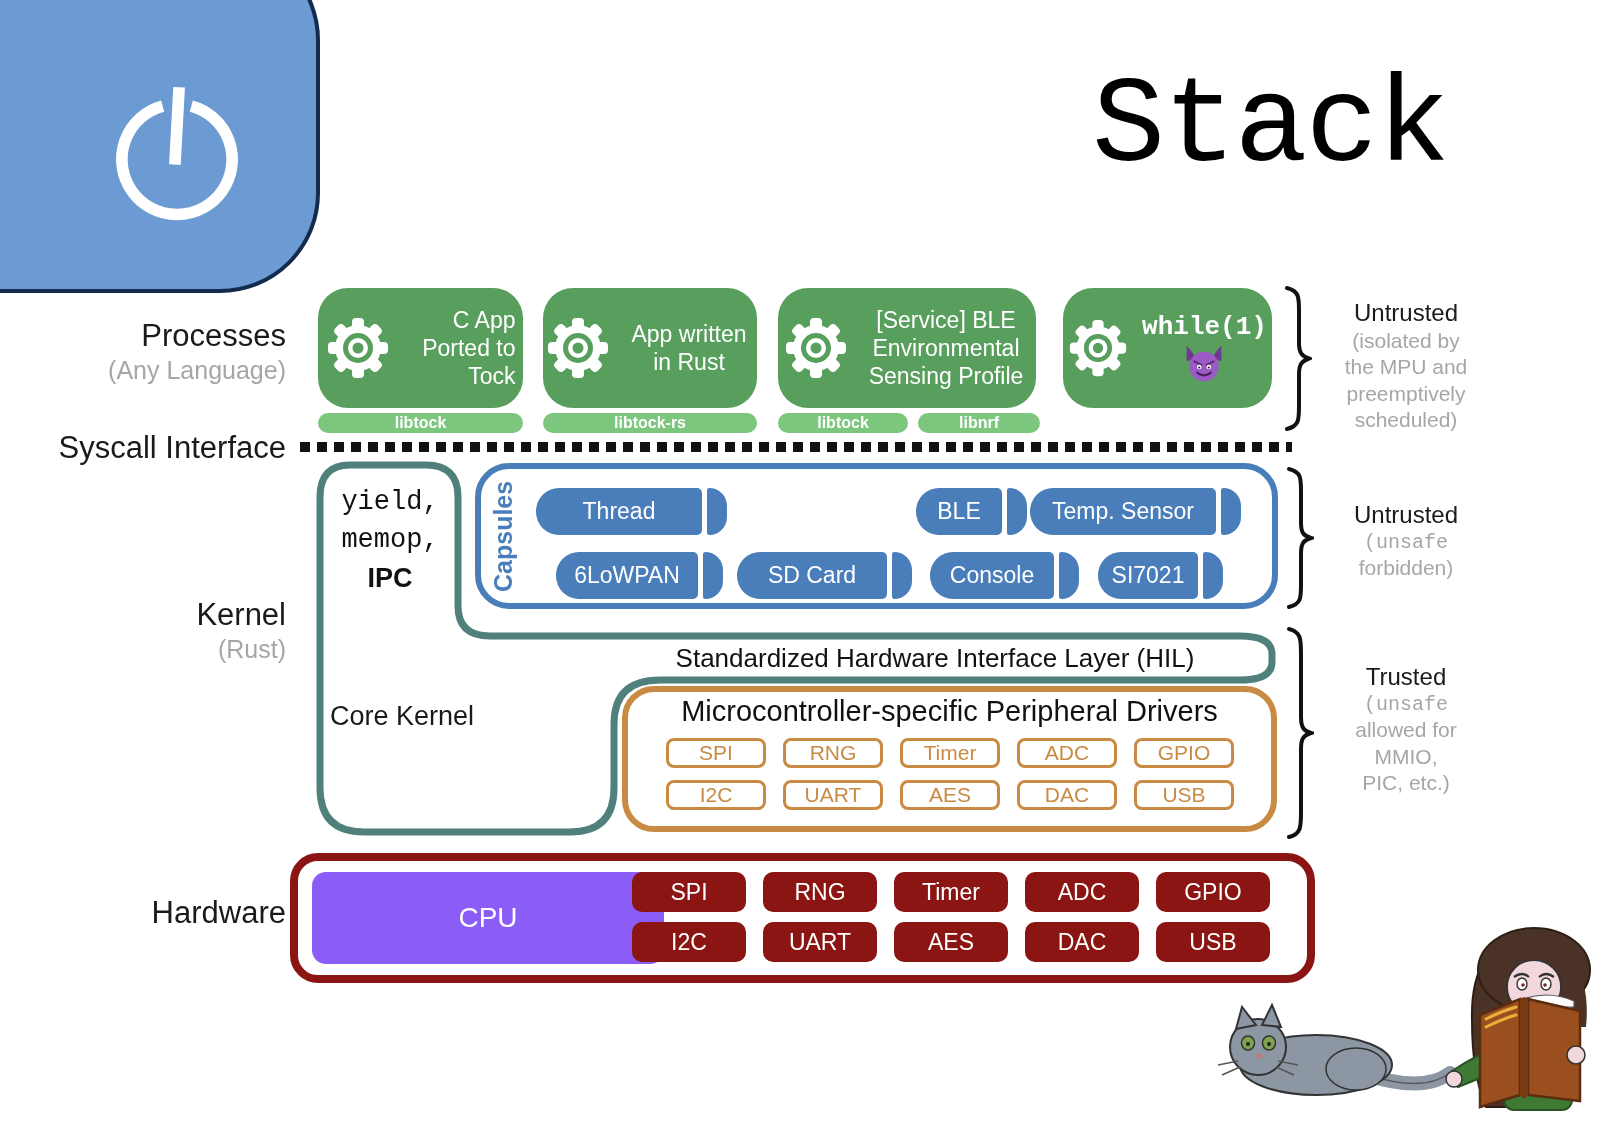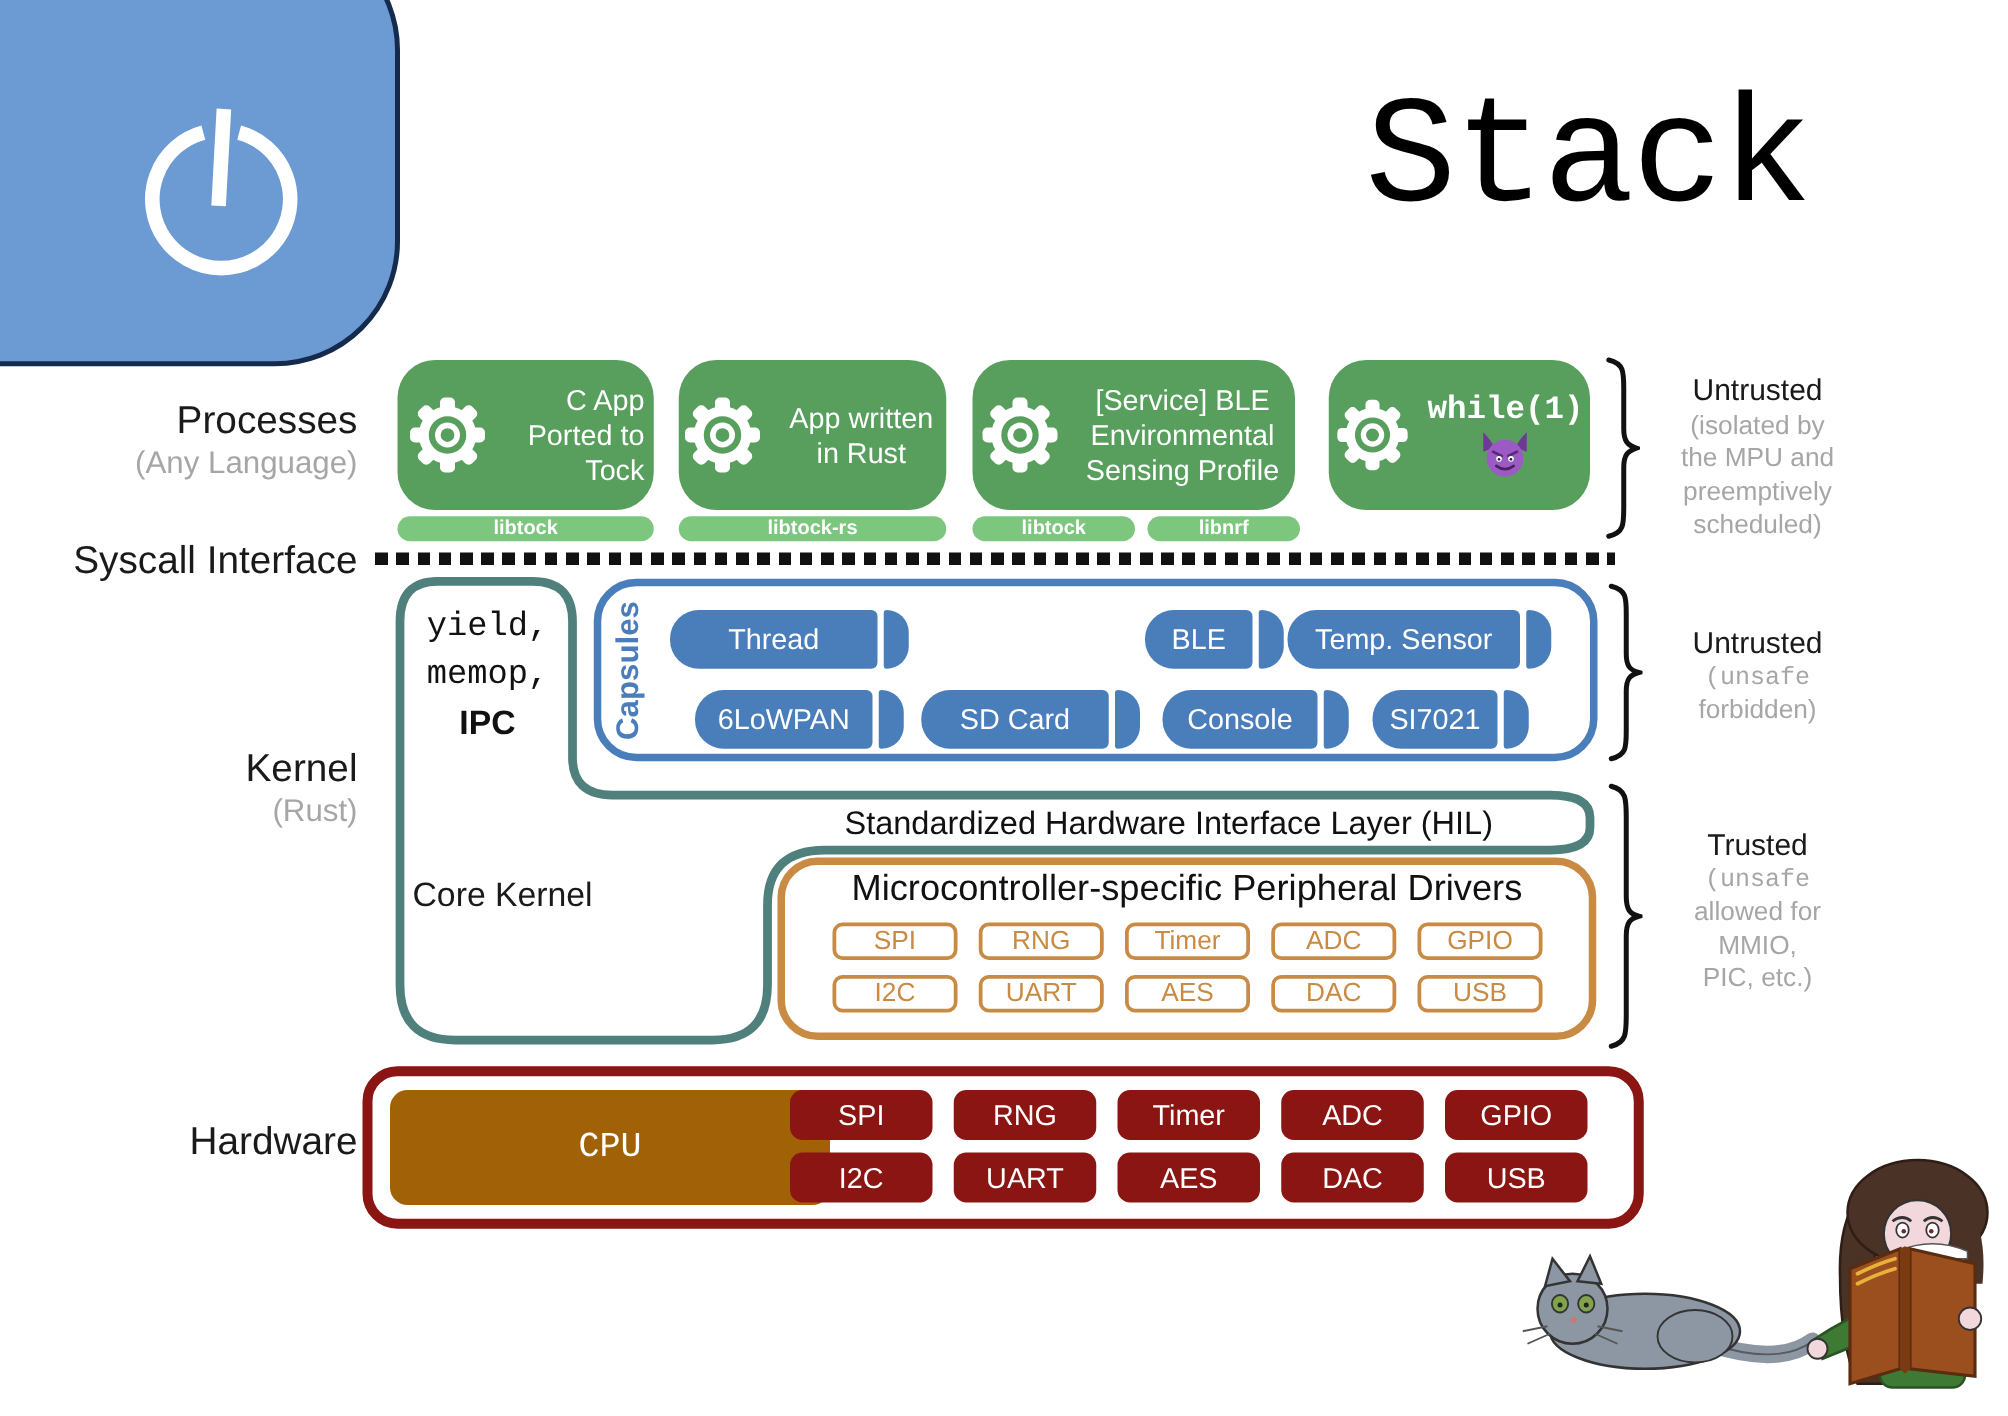--- a/index.html
+++ b/index.html
@@ -59,22 +59,22 @@
   .orangebox{left:622px;top:686px;width:655px;height:146px;background:#fff;
              border:6px solid #C98A43;border-radius:32px;box-sizing:border-box;}
   .odrtitle{left:632px;top:695px;width:635px;text-align:center;font-size:29px;color:#111;}
   .orow{left:640px;width:620px;display:flex;justify-content:center;gap:17px;}
   .ochip{width:100px;height:30px;border:3px solid #C98A43;border-radius:8px;color:#C98A43;
          font-size:21px;display:flex;align-items:center;justify-content:center;background:#fff;box-sizing:border-box;}
 
   
   .hwbox{left:290px;top:853px;width:1025px;height:130px;background:#fff;border:8px solid #8B1512;
          border-radius:28px;box-sizing:border-box;}
-  .cpu{left:312px;top:872px;width:352px;height:92px;background:#a16207;border-radius:14px;
-       color:#fff;font-size:28px;display:flex;align-items:center;justify-content:center;font-family:Liberation Mono, monospace;}
+  .cpu{left:312px;top:872px;width:352px;height:92px;background:#8b5cf6;border-radius:14px;
+       color:#fff;font-size:28px;display:flex;align-items:center;justify-content:center;}
   .hwrow{left:632px;width:660px;display:flex;justify-content:flex-start;gap:17px;}
   .hwchip{width:114px;height:40px;background:#8B1512;border-radius:10px;color:#fff;font-size:23px;
           display:flex;align-items:center;justify-content:center;}
 </style>
 </head>
 <body>
 
 <div class="stage">
 
   <svg class="abs" style="left:0;top:0;" width="1606" height="1133" viewBox="0 0 1606 1133">

